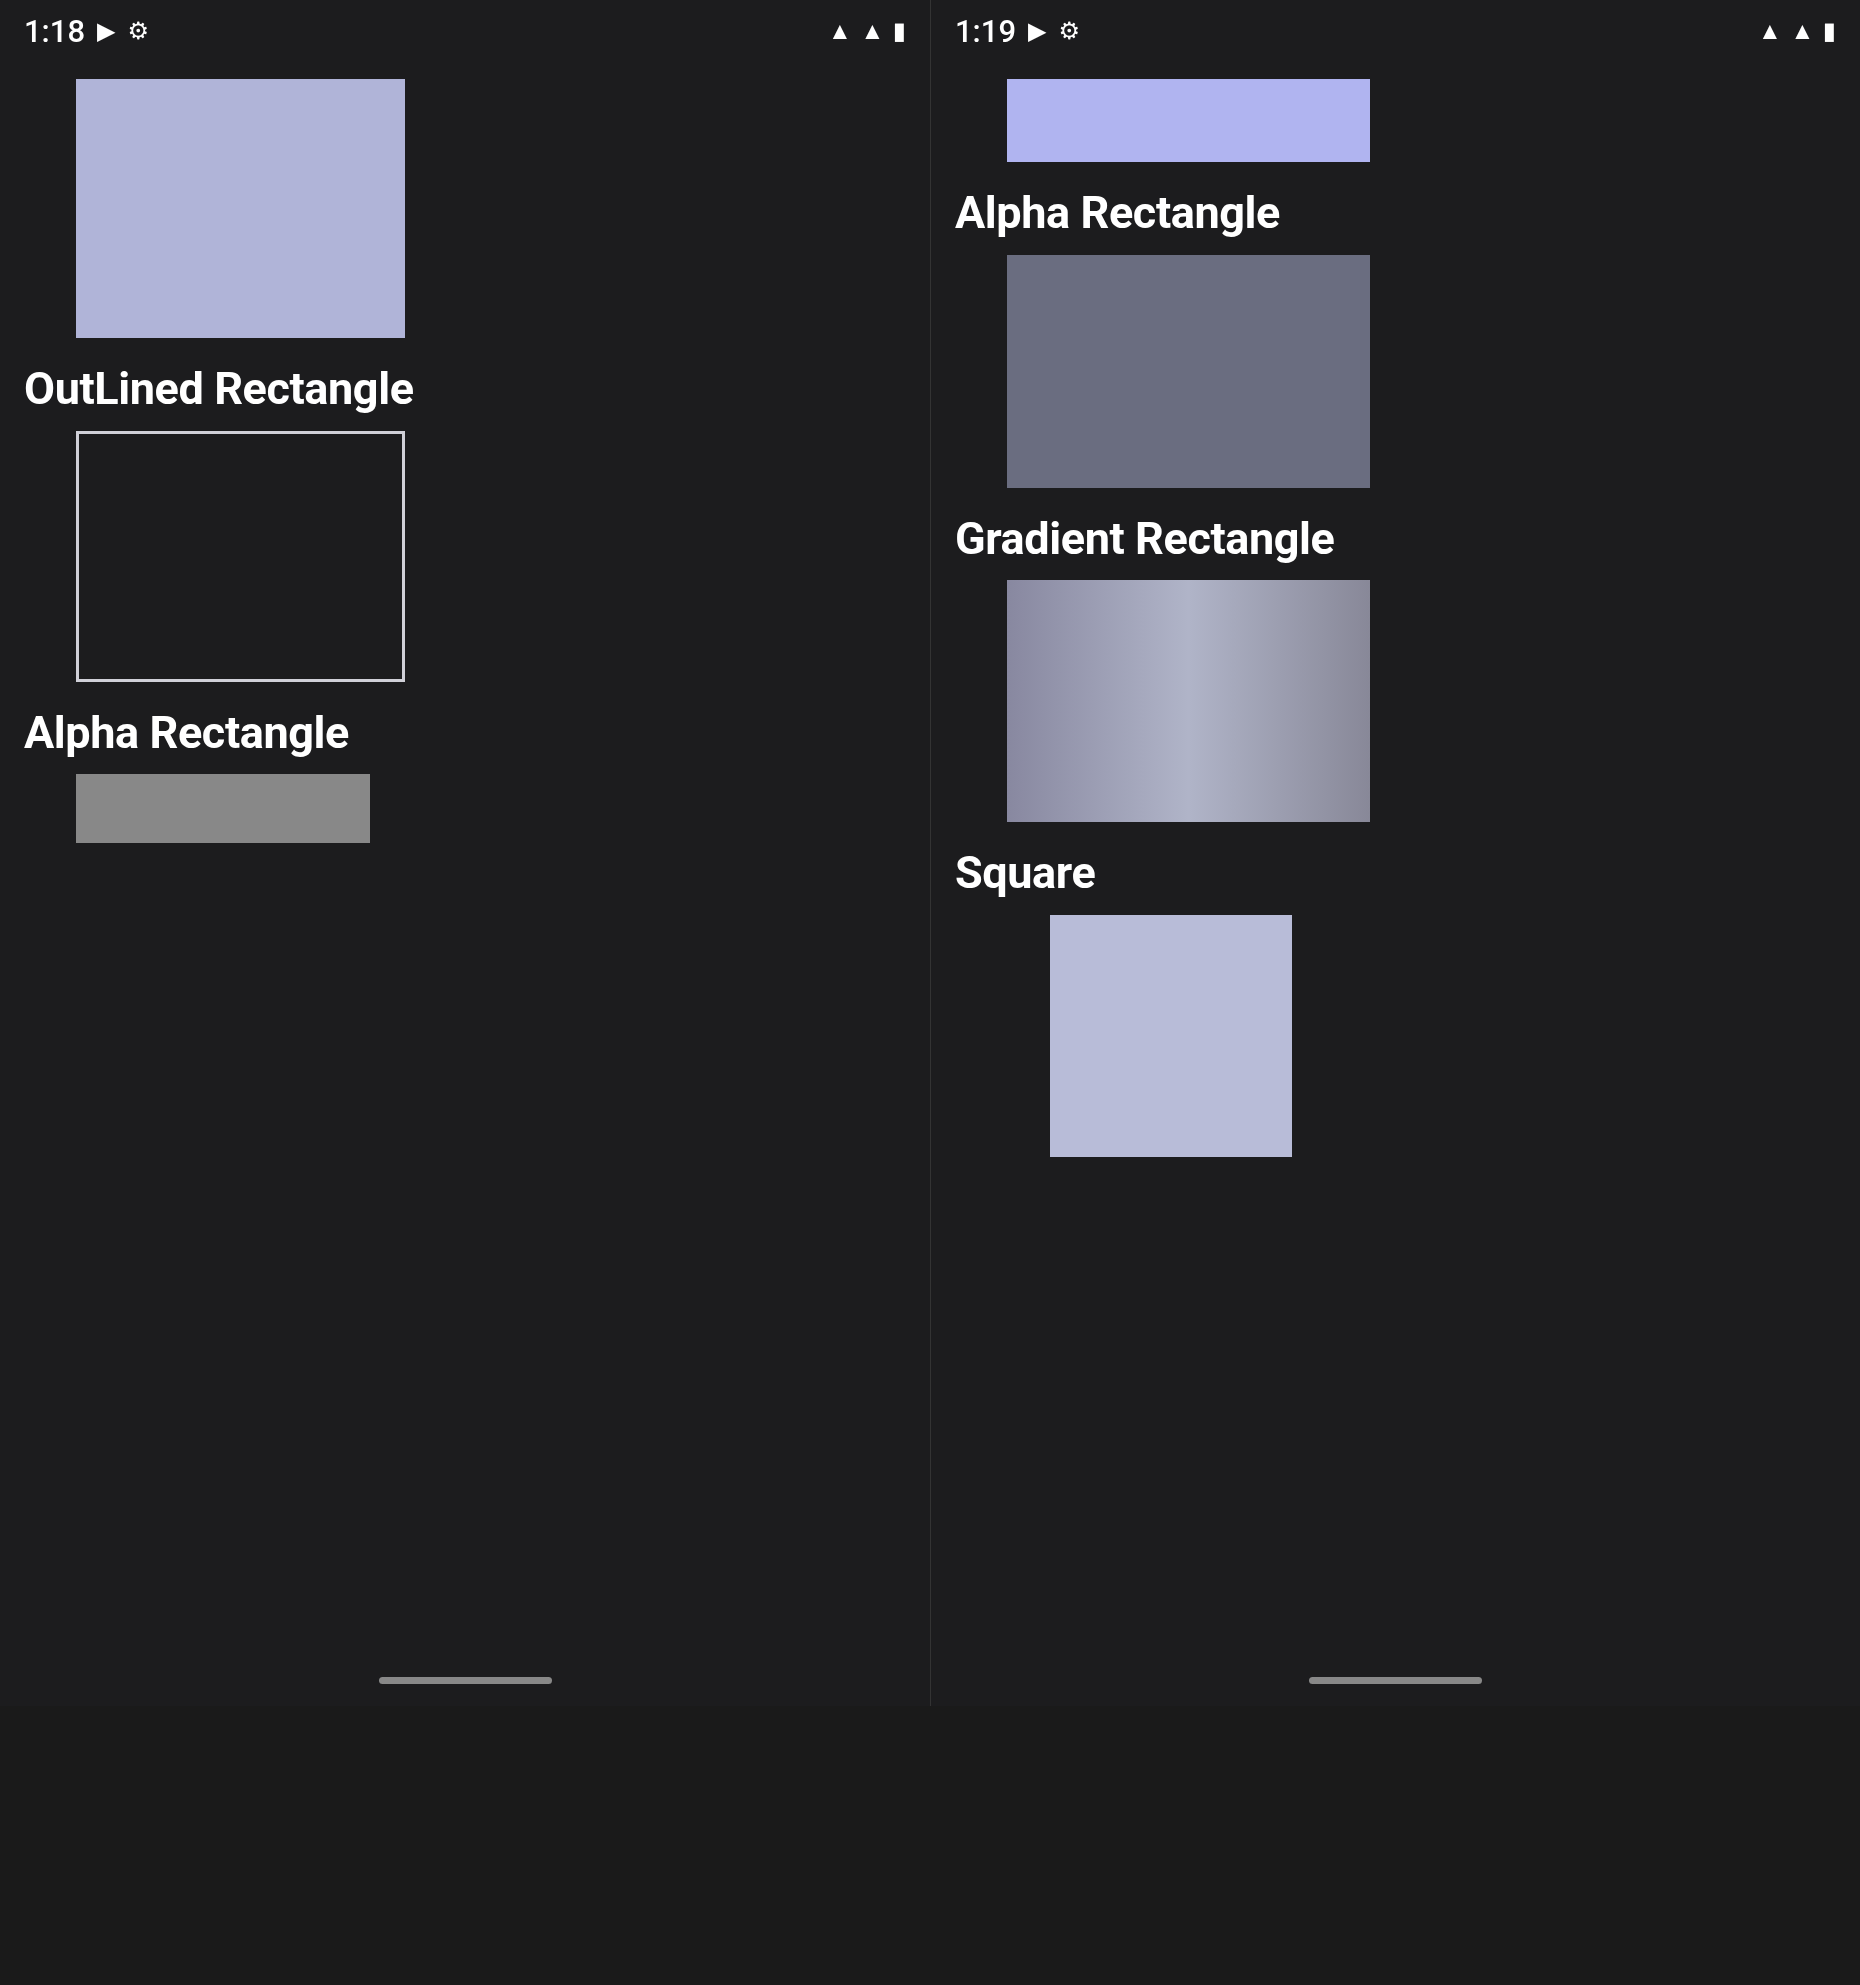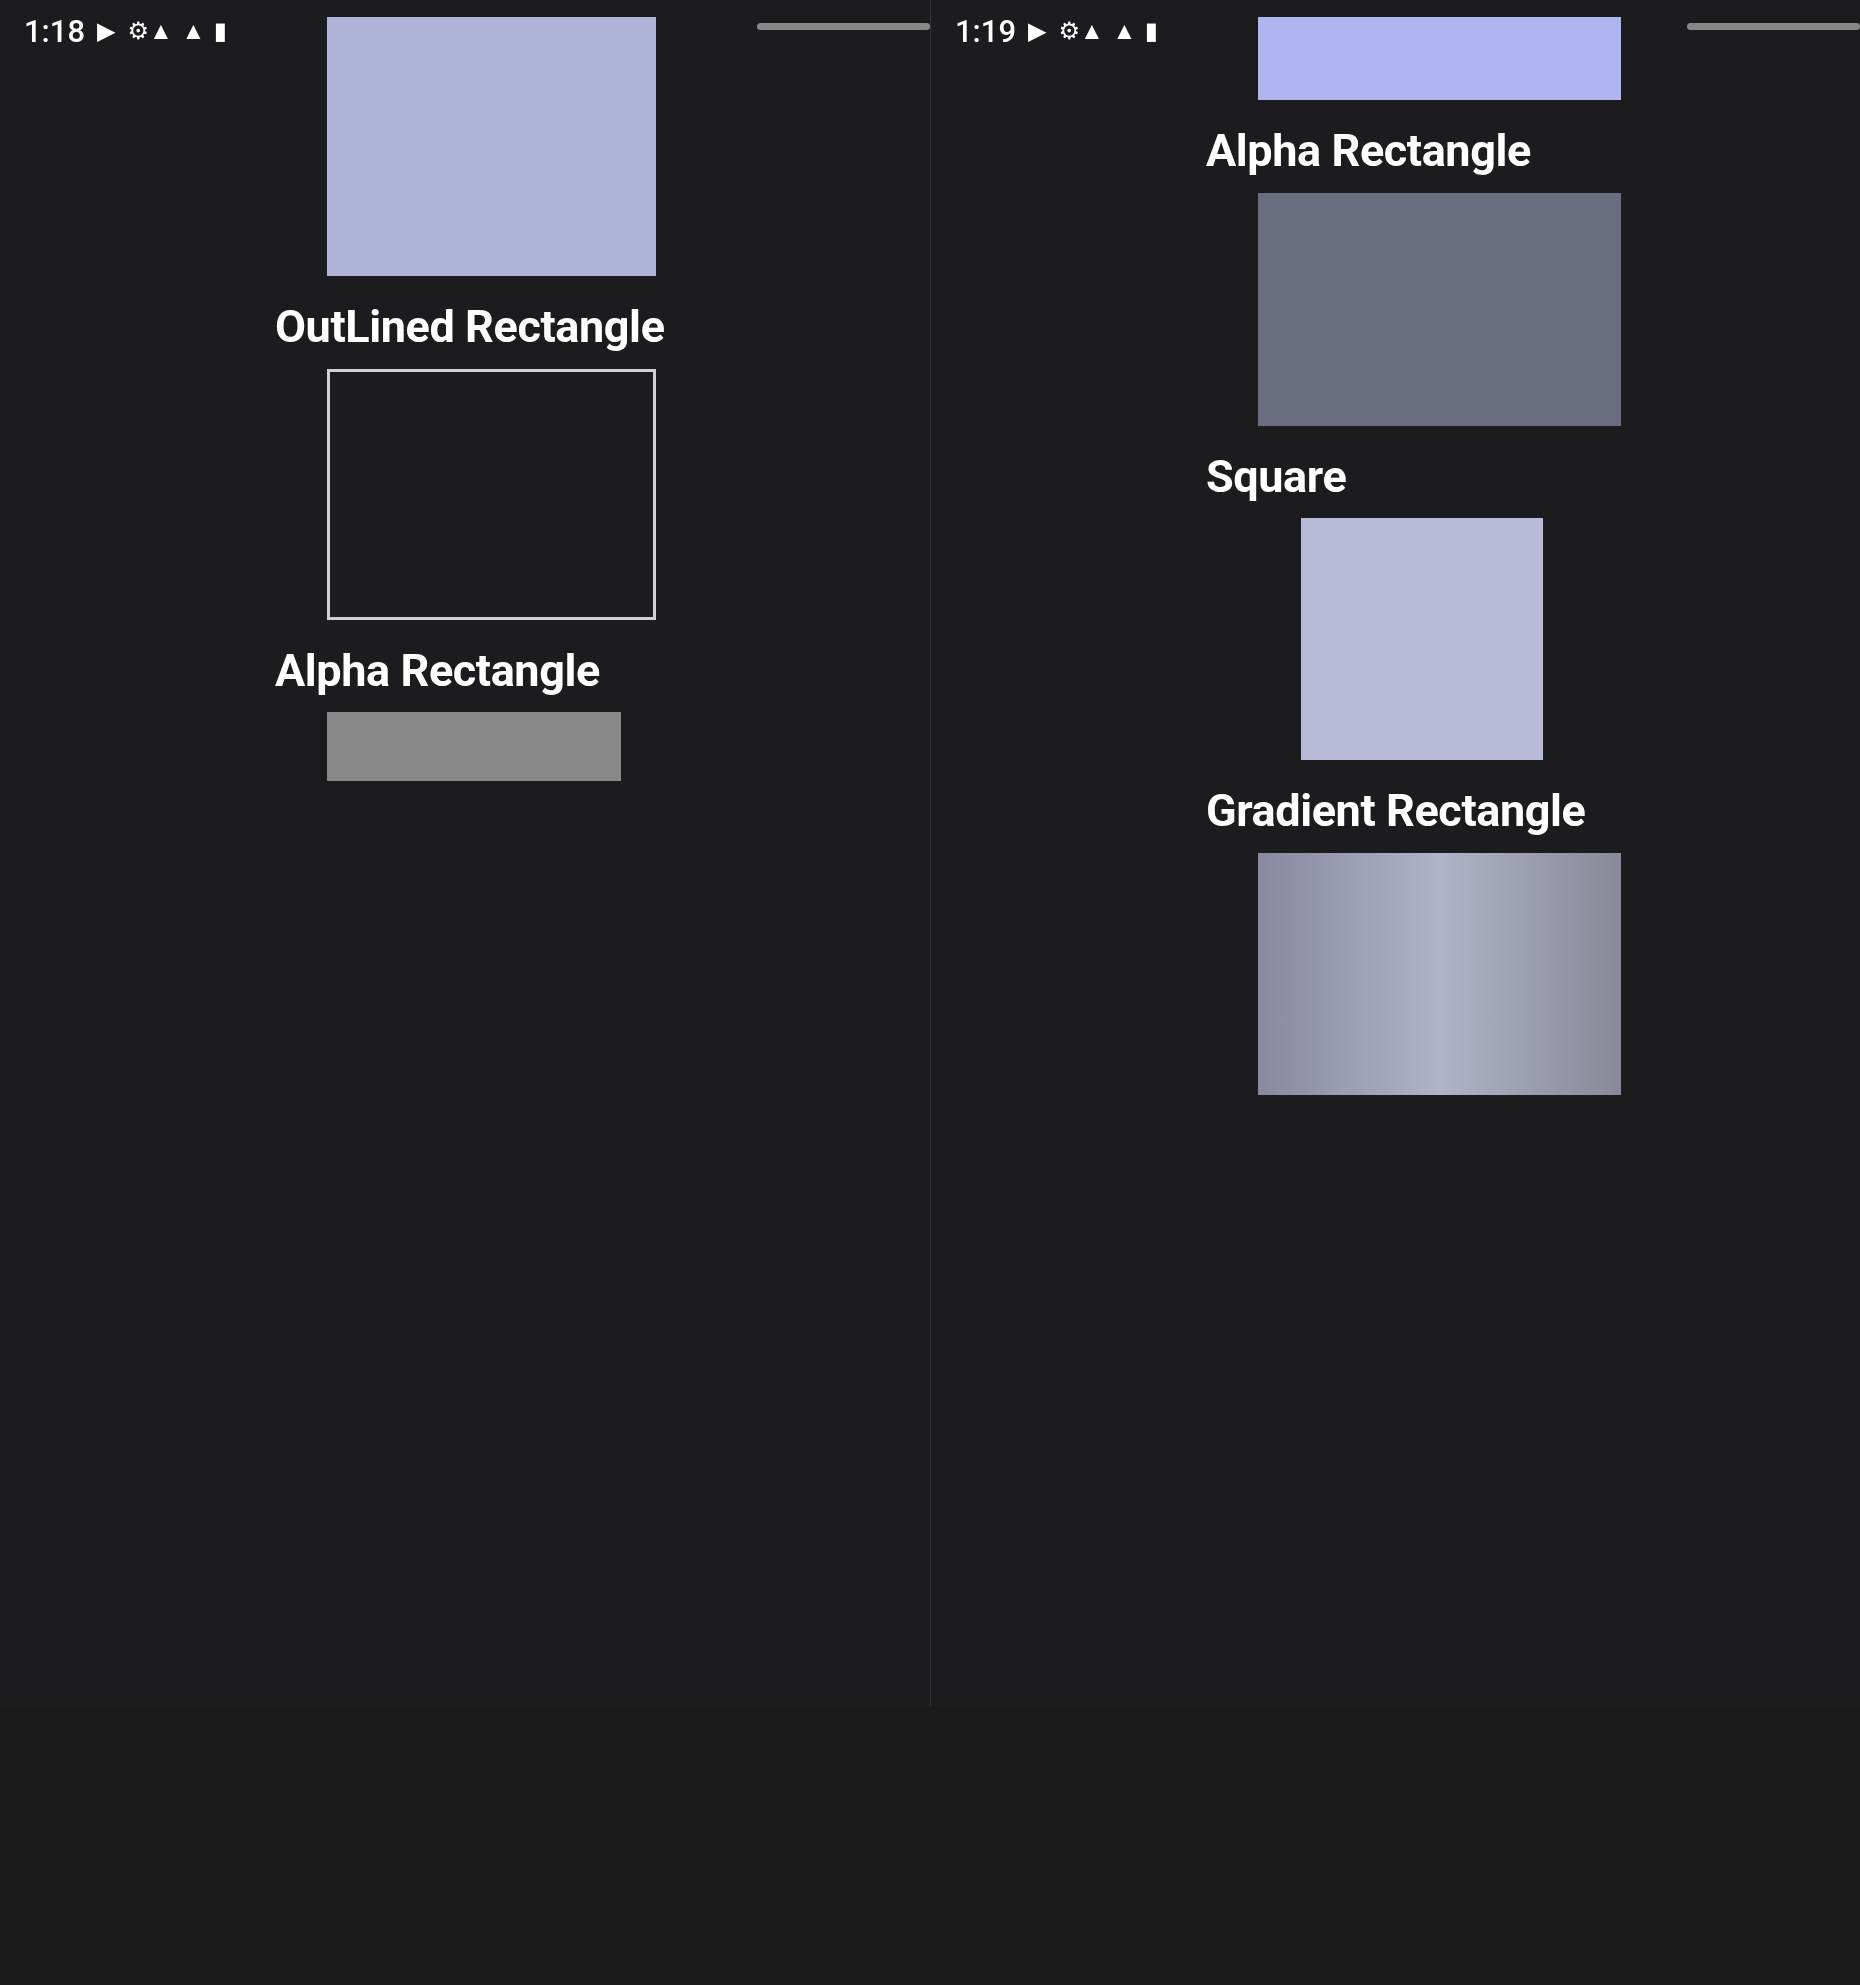--- a/index.html
+++ b/index.html
@@ -11,21 +11,21 @@
       width: 1861px;
       height: 1985px;
       overflow: hidden;
     }
 
     .phone-panel {
       width: 930px;
       height: 1706px;
       background: #1c1c1e;
       display: flex;
-      flex-direction: row;
+      flex-direction: column;
       overflow: hidden;
       position: relative;
     }
 
     .phone-panel + .phone-panel {
       border-left: 0.9px solid #333;
     }
 
     .status-bar {
       display: flex;
@@ -220,27 +220,27 @@
     <div class="section">
       <div class="rect-top-partial"></div>
     </div>
 
     <div class="section">
       <div class="section-title">Alpha Rectangle</div>
       <div class="rect-alpha-right"></div>
     </div>
 
     <div class="section">
+      <div class="section-title">Gradient Rectangle</div>
+      <div class="rect-gradient"></div>
+    </div>
+
+    <div class="section">
       <div class="section-title">Square</div>
       <div class="rect-square"></div>
     </div>
-
-    <div class="section">
-      <div class="section-title">Gradient Rectangle</div>
-      <div class="rect-gradient"></div>
-    </div>
   </div>
 
   <div class="home-indicator">
     <div class="home-bar"></div>
   </div>
 </div>
 
 
 </body></html>

